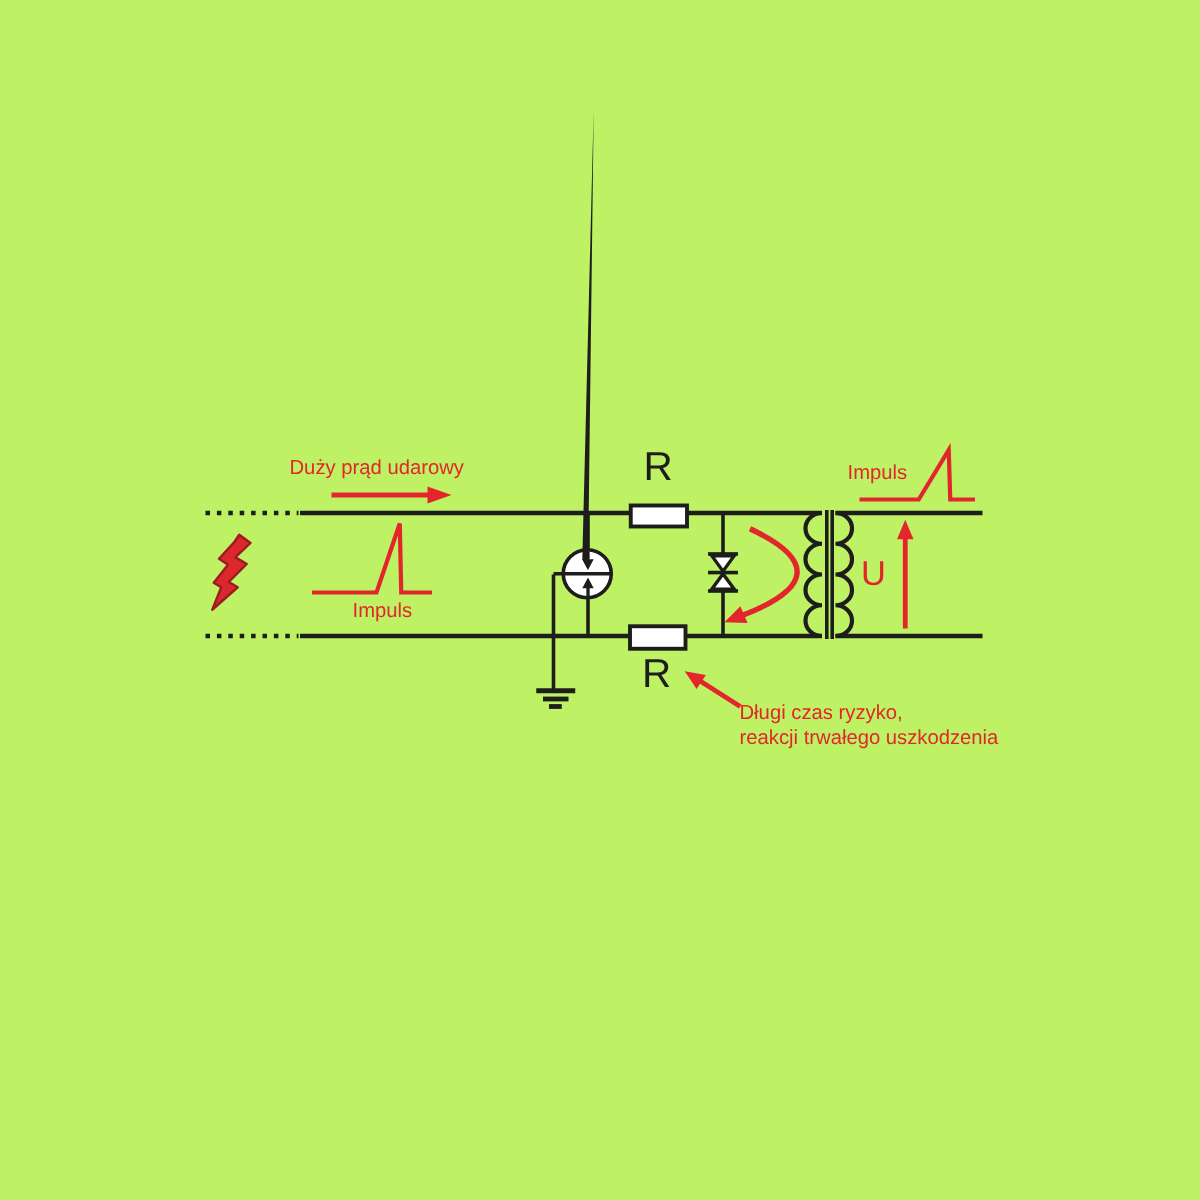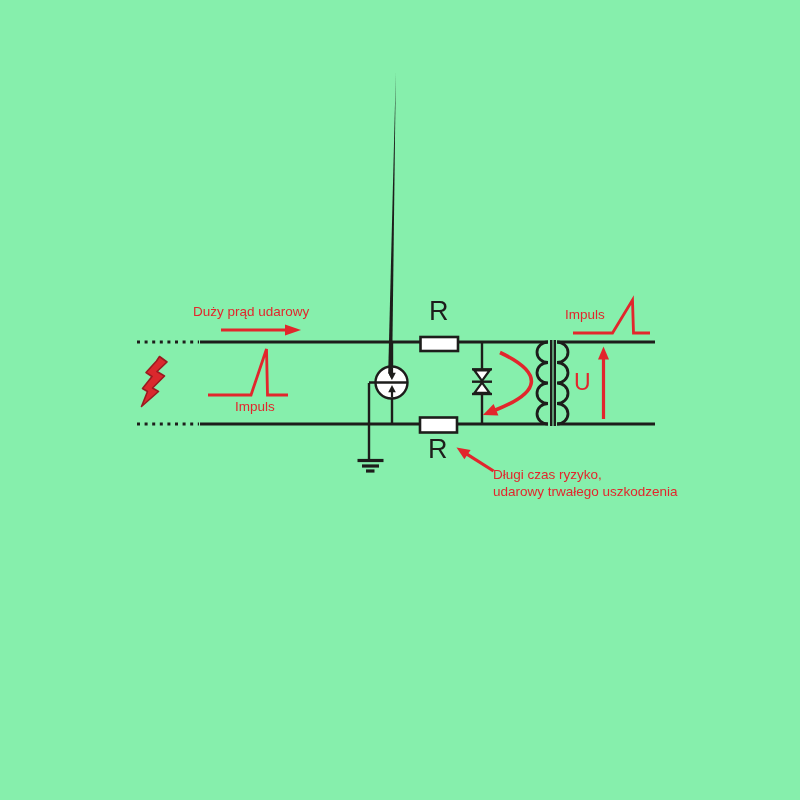--- a/index.html
+++ b/index.html
@@ -1,16 +1,16 @@
 <!DOCTYPE html>
 <html><head>
 <meta charset="utf-8">
 <style>
   html,body{margin:0;padding:0;background:#fff;}
-  .stage{position:relative;width:800px;height:800px;background:#86efac;overflow:hidden;
+  .stage{position:relative;width:800px;height:800px;background:#bef264;overflow:hidden;
          font-family:"Liberation Sans",sans-serif;}
   .stage svg{position:absolute;left:0;top:0;}
   .lbl{position:absolute;white-space:nowrap;line-height:1;color:#e2262c;}
   .lbl.small{font-size:13.5px;}
   .lbl.big{font-size:27px;color:#1d1d1b;}
   .lbl.volt{font-size:23px;color:#e2262c;}
 </style>
 </head>
 <body>
 
@@ -120,15 +120,15 @@
   <div class="lbl big" style="left:429px;top:298px;">R</div>
 
   <div class="lbl big" style="left:428px;top:436px;">R</div>
 
   <div class="lbl small" style="left:565px;top:308px;">Impuls</div>
 
   <div class="lbl volt" style="left:574px;top:371px;">U</div>
 
   <div class="lbl small" style="left:493px;top:468px;">Długi czas ryzyko,</div>
 
-  <div class="lbl small" style="left:493px;top:484.5px;">udarowy trwałego uszkodzenia</div>
+  <div class="lbl small" style="left:493px;top:484.5px;">reakcji trwałego uszkodzenia</div>
 
 </div>
 
 </body></html>

